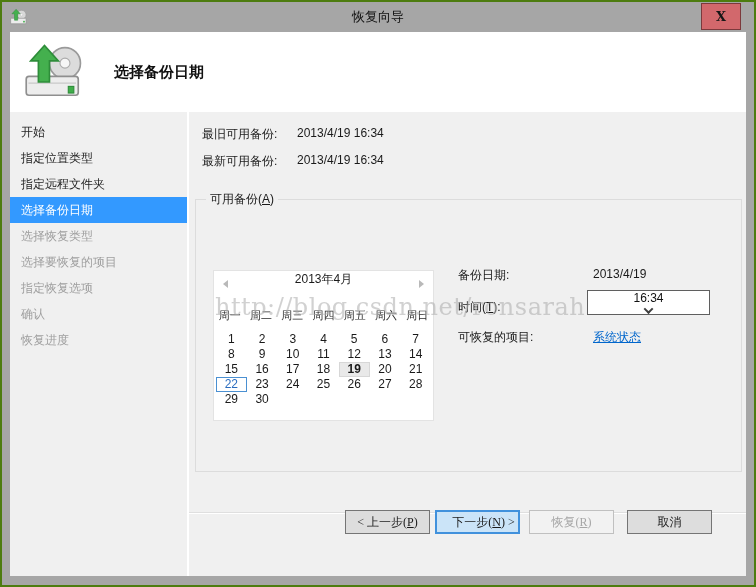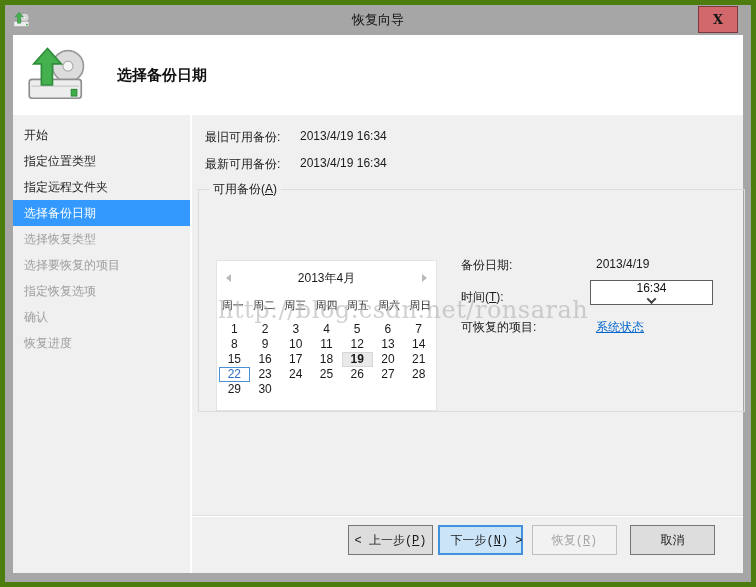--- a/index.html
+++ b/index.html
@@ -5,21 +5,21 @@
   * { box-sizing: border-box; margin: 0; padding: 0; }
   body {
     margin: 0;
     font-family: "Liberation Sans", "DejaVu Sans", sans-serif;
     background: #ffffff;
   }
   .window {
     position: relative;
     width: 756px; height: 587px;
     background: #a6a6a6;
-    border: 5px solid #4d7c0f;
+    border: 2px solid #4d7c0f;
   }
   
   .titlebar {
     position: relative;
     height: 30px;
     display: flex; align-items: center;
   }
   .titlebar-icon { position: absolute; left: 8px; top: 6px; width: 18px; height: 18px; }
   .titlebar-title {
     position: absolute; left: 0; right: 0; text-align: center;
@@ -64,37 +64,37 @@
   .side-item.current { background: var(--accent, #3399ff); color: #ffffff; }
   .v-divider { width: 2px; background: #ffffff; }
   
   .content { flex: 1; position: relative; font-size: 12px; color: #1a1a1a; }
   .info-label { position: absolute; left: 13px; }
   .info-value { position: absolute; left: 108px; }
   .row-oldest { top: 14px; }
   .row-newest { top: 41px; }
   
   .groupbox {
-    position: absolute; left: 6px; top: 74px;
-    width: 547px; height: 223px;
+    position: absolute; left: 6px; top: 87px;
+    width: 547px; height: 273px;
     border: 1px solid #dcdcdc;
   }
   .group-label {
     position: absolute; left: 10px; top: -9px;
     background: #f0f0f0; padding: 0 4px; font-size: 12px; color: #1a1a1a;
   }
   .instruction { position: absolute; left: 10px; top: 13px; }
   .key { text-decoration: underline; }
   
   .calendar {
     position: absolute; left: 17px; top: 70px;
     width: 221px; height: 151px;
     background: #ffffff; border: 1px solid #e3e3e3;
   }
-  .cal-header { height: 26px; display: flex; align-items: center; padding: 17px 9px; }
+  .cal-header { height: 26px; display: flex; align-items: flex-end; padding: 17px 9px; }
   .cal-title { flex: 1; text-align: center; font-size: 12px; color: #1a1a1a; }
   .cal-arrow { width: 0; height: 0; cursor: pointer; }
   .cal-arrow.left  { border-top: 4px solid transparent; border-bottom: 4px solid transparent; border-right: 5px solid #b9b9b9; }
   .cal-arrow.right { border-top: 4px solid transparent; border-bottom: 4px solid transparent; border-left: 5px solid #b9b9b9; }
   .cal-weekdays {
     display: grid; grid-template-columns: repeat(7, 1fr);
     height: 20px; align-items: center; text-align: center;
     font-size: 11px; color: #2a2a2a;
   }
   .cal-days {
@@ -133,26 +133,26 @@
     border-right: 2px solid #3f3f3f; border-bottom: 2px solid #3f3f3f;
     transform: rotate(45deg) translate(-1px,-1px);
   }
   .link { color: var(--link, #0066cc); text-decoration: underline; cursor: pointer; }
   
   .separator {
     position: absolute; left: 0; right: 0; top: 400px; height: 2px;
     border-top: 1px solid #dfdfdf; border-bottom: 1px solid #ffffff;
   }
   .btn {
-    position: absolute; top: 410px; width: 85px; height: 30px;
+    position: absolute; top: 398px; width: 85px; height: 24px;
     font-size: 12px; color: #1a1a1a;
     background: #dddddd; border: 1px solid #757575;
     display: flex; align-items: center; justify-content: center;
     cursor: pointer; white-space: nowrap;
-    font-family: Liberation Mono, monospace;
+    font-family: Liberation Serif, serif;
   }
   .btn-back { left: 156px; }
   .btn-next {
     left: 246px;
     background: var(--next-button-bg, #cce4f7);
     border: 2px solid var(--next-button-border, #4191dc);
     padding-left: 12px;
   }
   .btn-recover {
     left: 340px;

